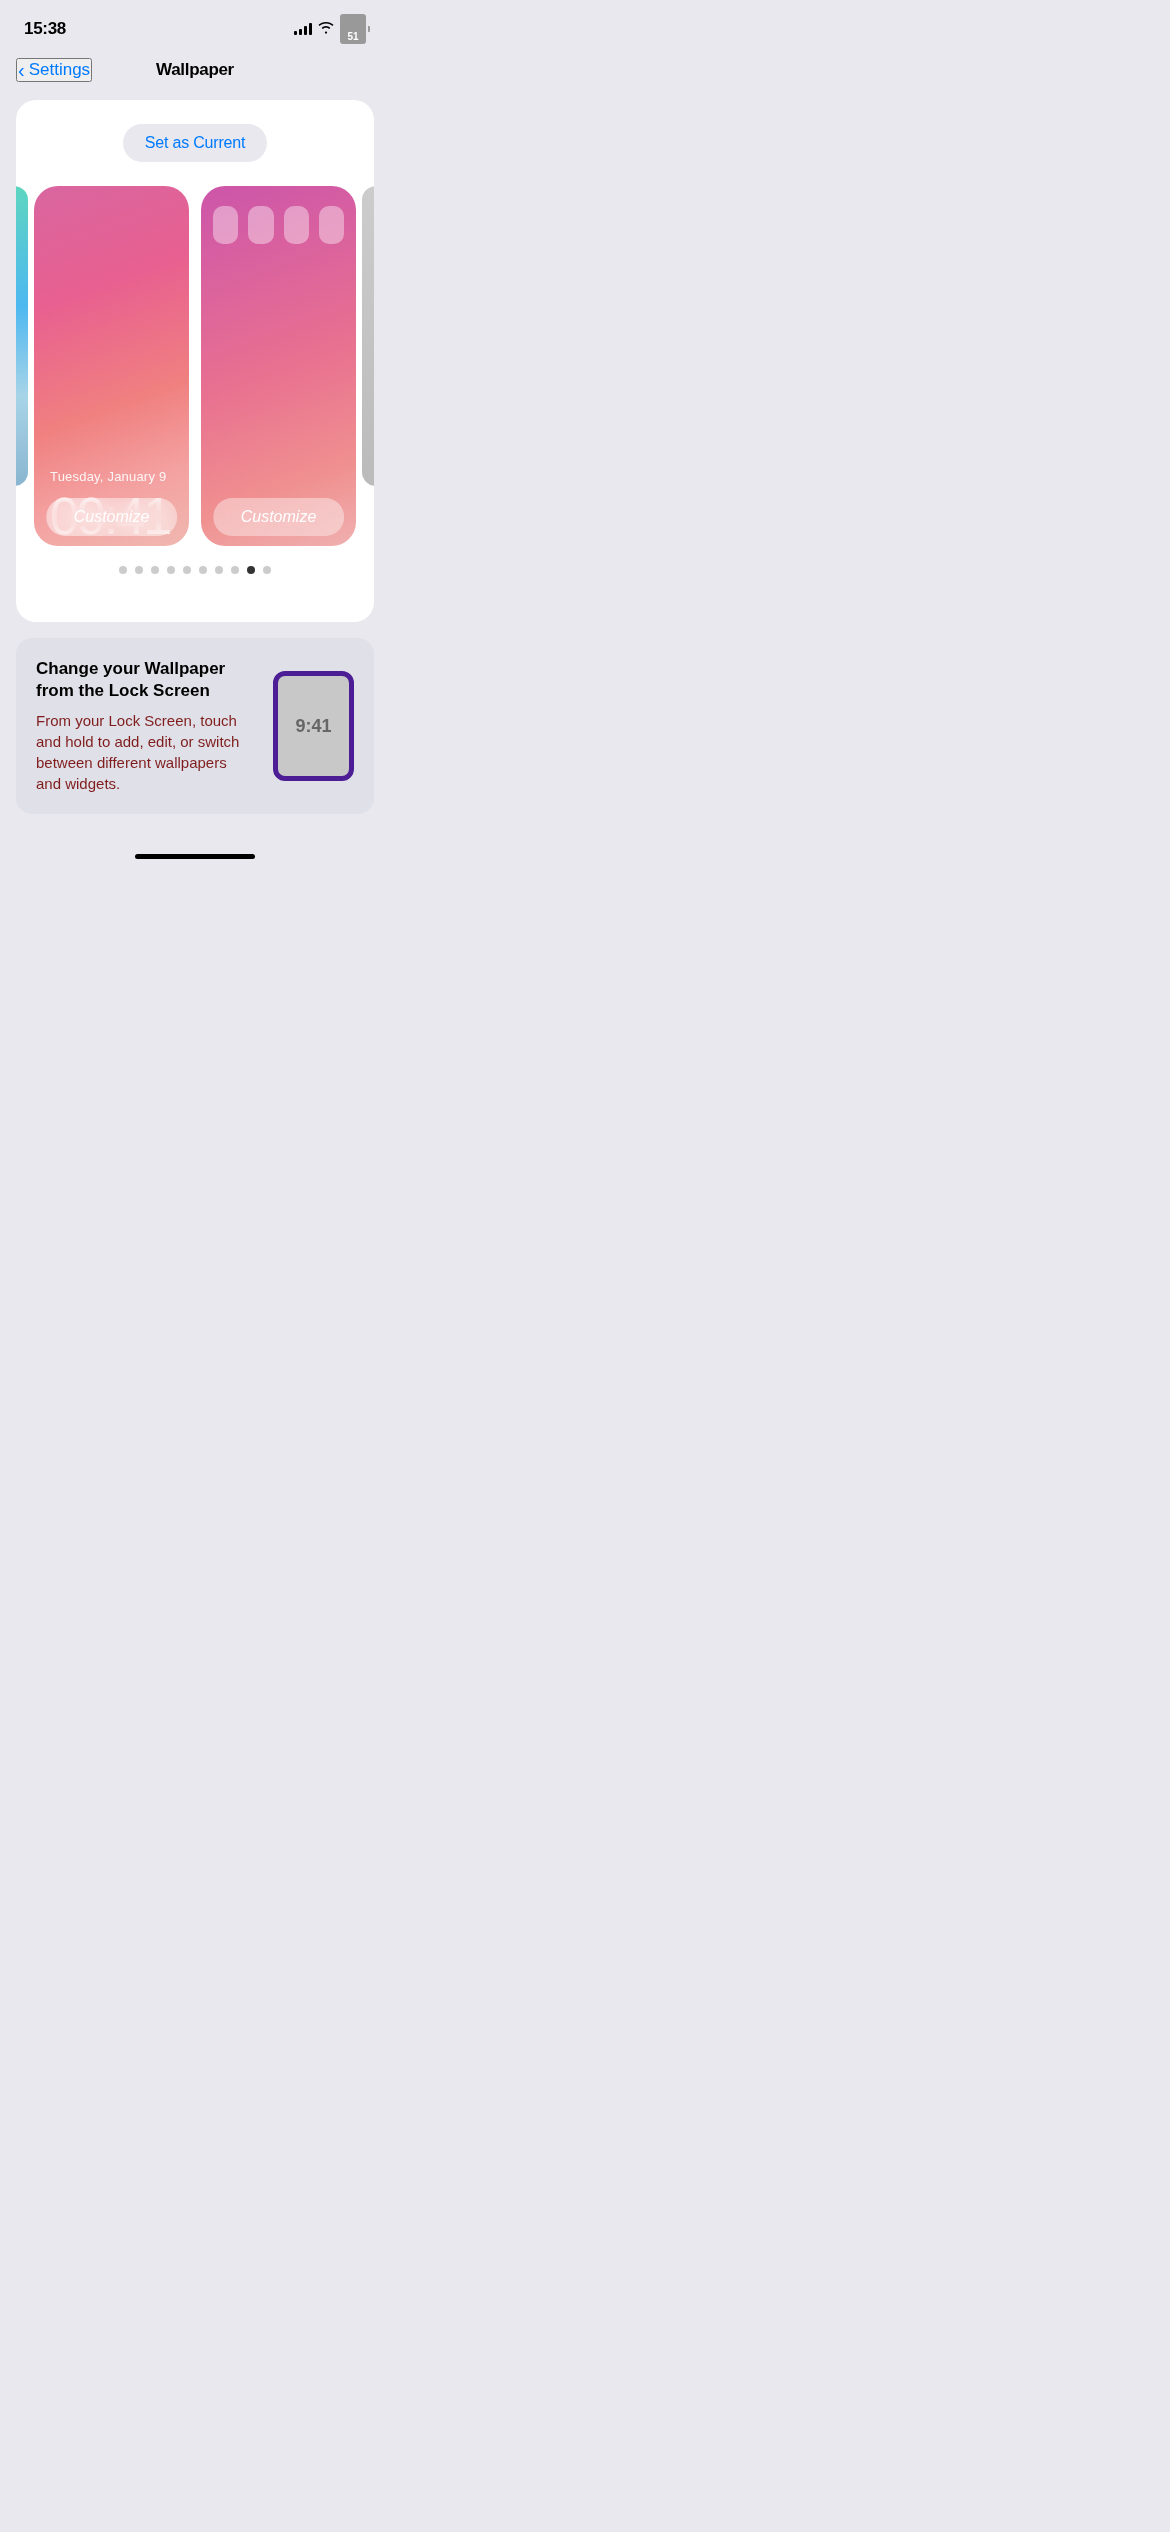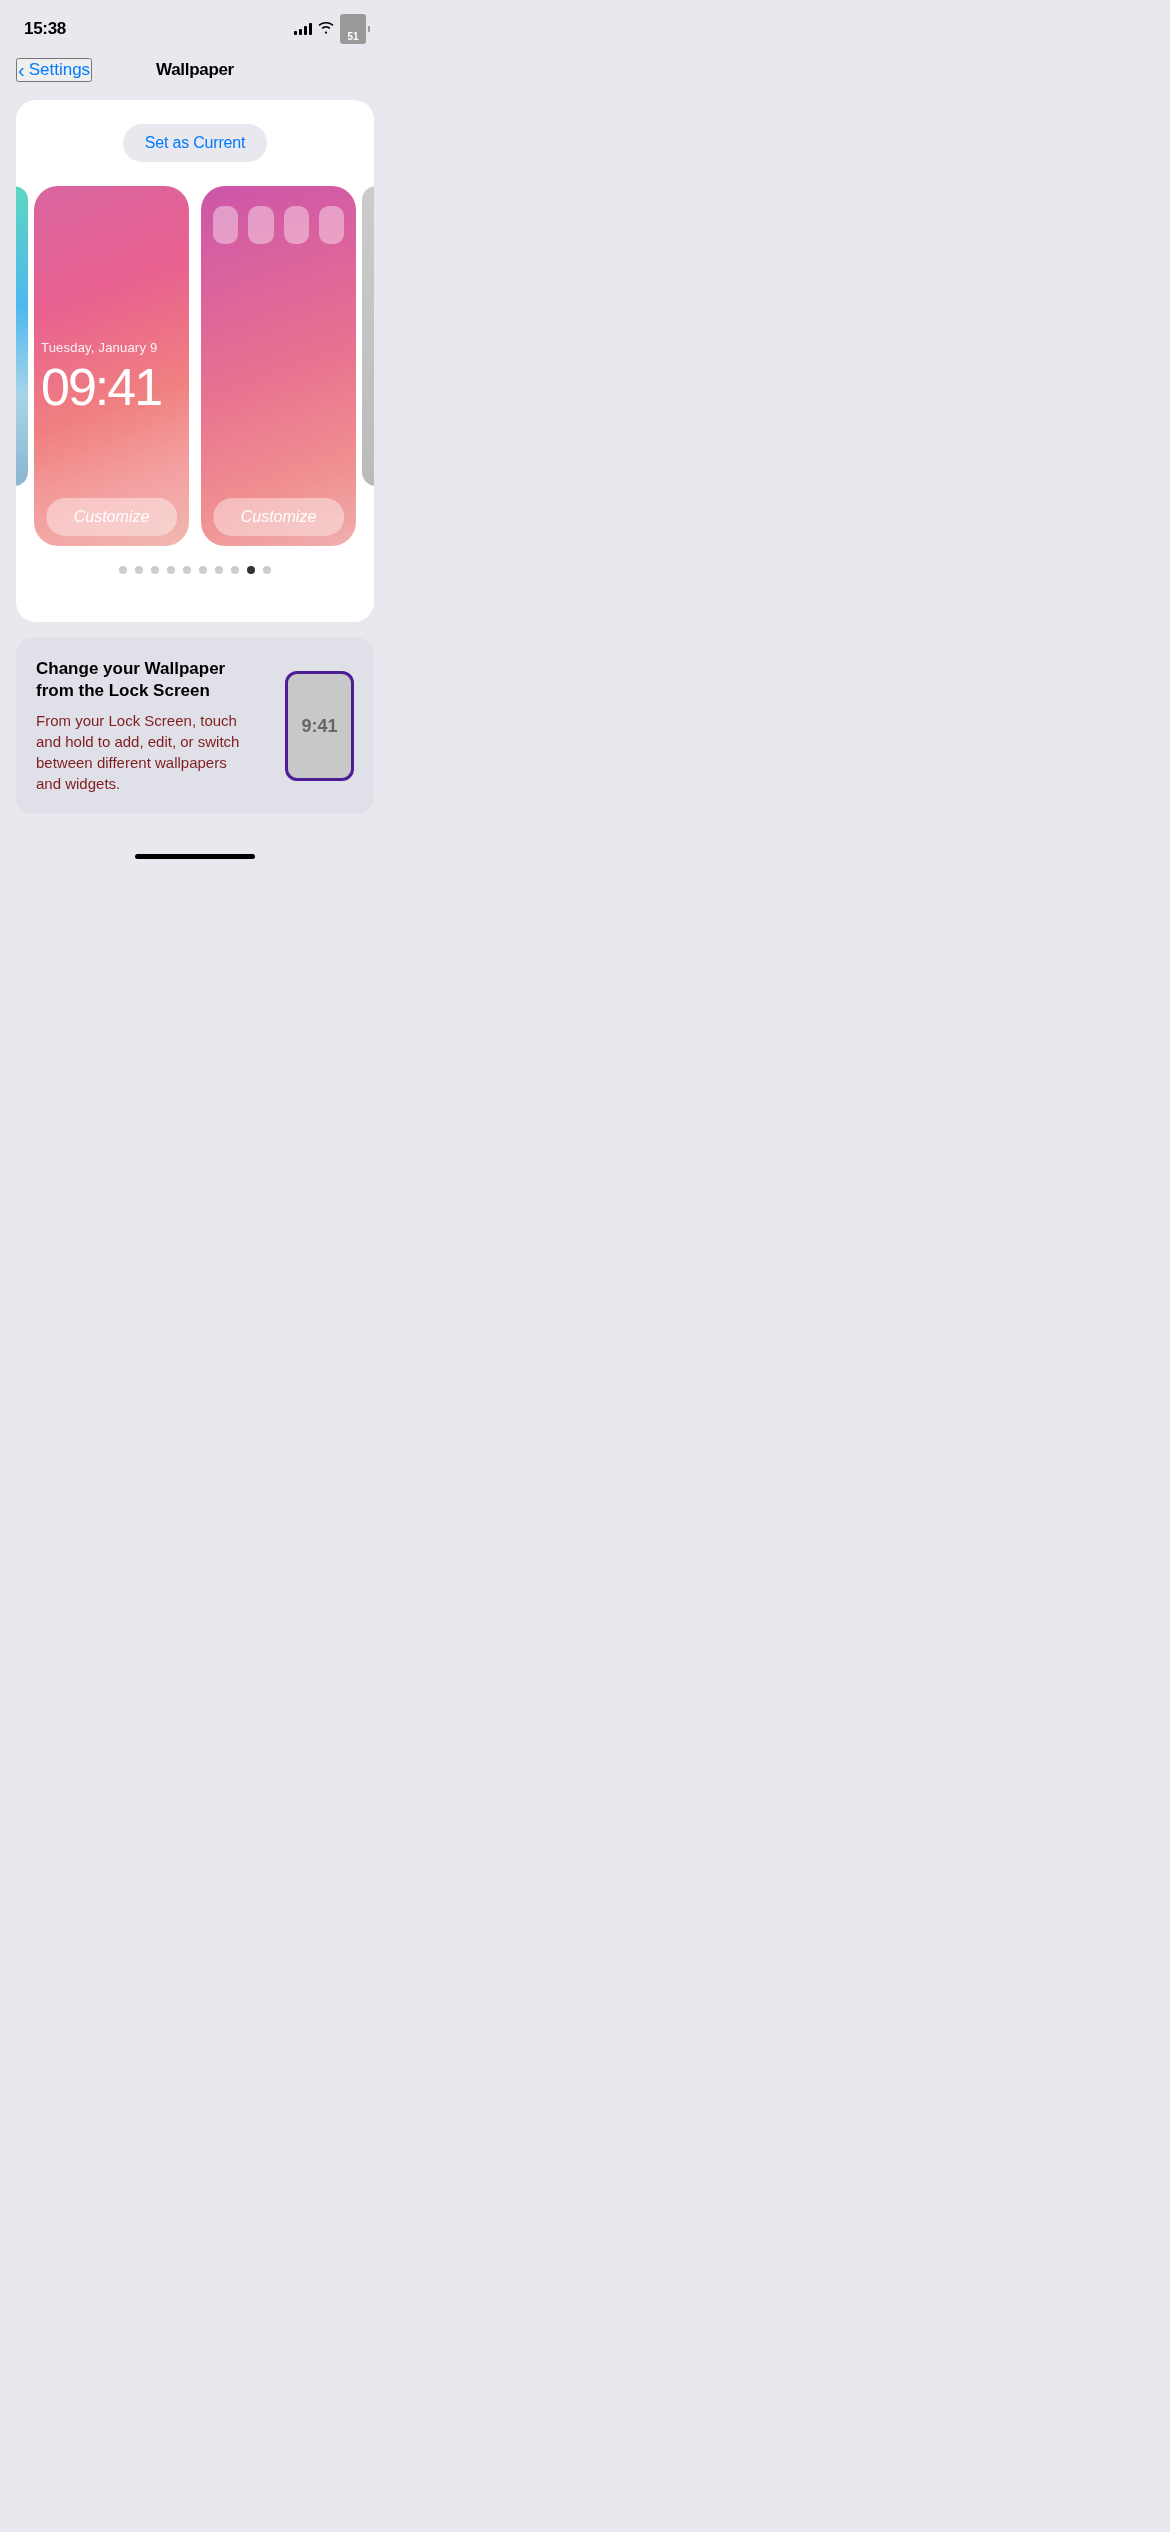--- a/index.html
+++ b/index.html
@@ -166,22 +166,22 @@
       position: relative;
       flex-shrink: 0;
     }
 
     .wallpaper-gradient-pink {
       background: linear-gradient(160deg, #d966a0 0%, #e86090 30%, #f08080 60%, #f4a0a0 80%, #f0b8b0 100%);
       height: 360px;
       position: relative;
       display: flex;
       flex-direction: column;
-      justify-content: center;
-      padding: 24px 16px 0 7px;
+      justify-content: flex-end;
+      padding: 24px 16px 0 16px;
     }
 
     .lockscreen-date {
       color: rgba(255,255,255,0.9);
       font-size: 13px;
       font-weight: 400;
       text-align: left;
       letter-spacing: 0.2px;
     }
 
@@ -295,23 +295,23 @@
     }
 
     .info-description {
       font-size: 15px;
       font-weight: 400;
       color: #7f1d1d;
       line-height: 1.4;
     }
 
     .phone-mockup {
-      width: 69px;
+      width: 81px;
       height: 110px;
-      border: 3px solid #4c1d95;
+      border: 5px solid #4c1d95;
       border-radius: 12px;
       background: #c8c8c8;
       display: flex;
       align-items: center;
       justify-content: center;
       flex-shrink: 0;
     }
 
     .phone-mockup-time {
       font-size: 18px;

